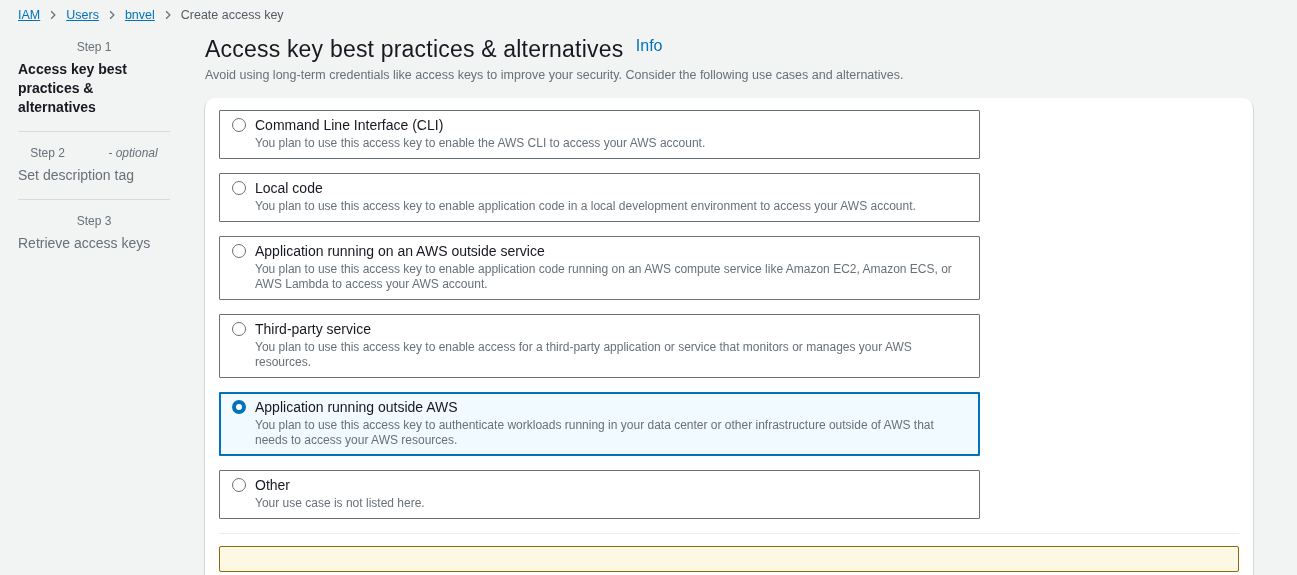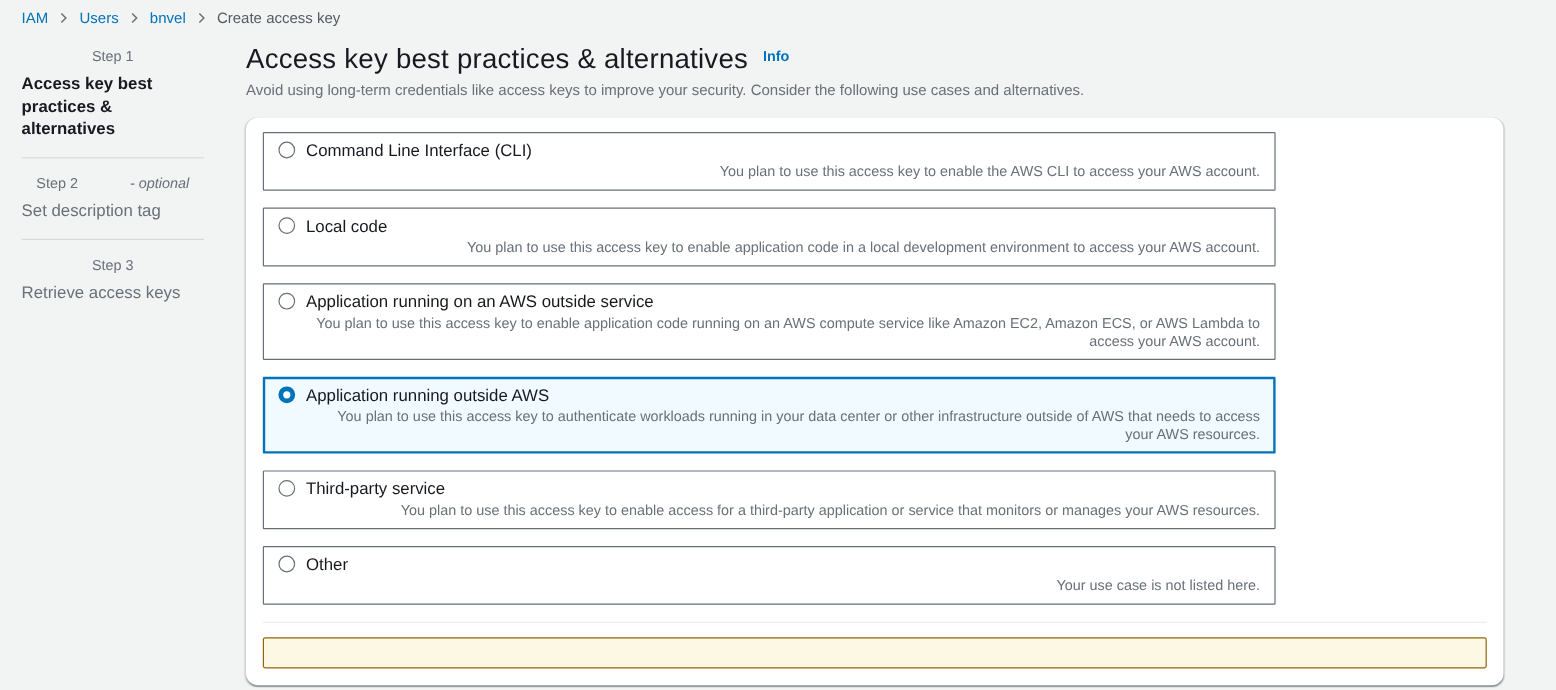--- a/index.html
+++ b/index.html
@@ -8,51 +8,51 @@
     width: 1297px; height: 575px;
     background: #f2f3f3;
     font-family: "Liberation Sans", sans-serif;
     color: #16191f;
     overflow: hidden;
   }
   .page { padding: 8px 18px 0 18px; }
 
   
   .breadcrumb { display: flex; align-items: center; gap: 7px; font-size: 12.5px; margin-bottom: 14px; }
-  .breadcrumb a { color: #0073bb; cursor: pointer; text-align: center; }
+  .breadcrumb a { color: #0073bb; text-decoration: underline; cursor: pointer; text-align: center; }
   .breadcrumb .crumb-current { color: #545b64; }
   .chev { display: inline-flex; align-items: center; margin: 0 1px; }
 
   .layout { display: flex; }
 
   
   .sidebar { width: 152px; margin-right: 35px; flex: none; padding-top: 4px; }
   .step-label { font-size: 12px; color: #687078; margin-bottom: 6px; text-align: center; }
   .step-label .opt { font-style: italic; margin-left: 40px; }
   .step-title { font-size: 14px; line-height: 19px; color: #687078; }
   .step.active .step-title { font-weight: 700; color: #16191f; }
   .sidebar hr { border: none; border-top: 1px solid #d5dbdb; margin: 14px 0; }
 
   
   .main { width: 1048px; flex: none; }
   .title-row { margin: 0 0 5px 0; }
   h1 { display: inline; font-size: 23px; font-weight: 400; color: #16191f; letter-spacing: 0.2px; }
-  .info-link { font-size: 12px; font-weight: 700; color: #0073bb; text-decoration: none; margin-left: 8px; vertical-align: 6px; cursor: pointer; margin-top: 31px; }
+  .info-link { font-size: 16px; font-weight: 400; color: #0073bb; text-decoration: none; margin-left: 8px; vertical-align: 6px; cursor: pointer; margin-top: 31px; }
   .page-desc { font-size: 12.5px; color: #687078; margin: 0 0 16px 0; }
 
   
   .card {
     background: #fff; border-radius: 10px; padding: 12px 14px 14px 14px;
     box-shadow: 0 1px 1px 0 rgba(0,28,36,0.3), 1px 1px 1px 0 rgba(0,28,36,0.1), -1px 1px 1px 0 rgba(0,28,36,0.1);
   }
   .field-label { font-size: 13px; color: #16191f; margin: 2px 0 10px 0; }
 
   .option {
-    width: 844px; border: 1px solid #687078; background: #fff;
-    padding: 6px 12px 7px 12px; margin-bottom: 14px; cursor: pointer; border-radius: 1px; text-align: right;
+    width: 761px; border: 1px solid #687078; background: #fff;
+    padding: 6px 12px 7px 12px; margin-bottom: 14px; cursor: pointer; border-radius: 1px;
   }
   .option.selected { border: 2px solid #0073bb; background: #f1faff; padding: 5px 11px 6px 11px; }
   .opt-head { display: flex; align-items: center; gap: 9px; }
   .radio { width: 14px; height: 14px; border-radius: 50%; border: 1px solid #687078; background: #fff; flex: none; }
   .radio.checked { border: 4.5px solid #0073bb; }
   .opt-title { font-size: 14px; color: #16191f; }
   .opt-desc { font-size: 12px; color: #687078; margin: 3px 0 0 23px; line-height: 15px; }
 
   .section-divider { border: none; border-top: 1px solid #eaeded; margin: 4px 0 12px 0; }
 
@@ -138,34 +138,34 @@
         </div>
 
         <div class="option">
           <div class="opt-head">
             <span class="radio"></span>
             <span class="opt-title">Application running on an AWS outside service</span>
           </div>
           <div class="opt-desc">You plan to use this access key to enable application code running on an AWS compute service like Amazon EC2, Amazon ECS, or AWS Lambda to access your AWS account.</div>
         </div>
 
+        <div class="option">
+          <div class="opt-head">
+            <span class="radio"></span>
+            <span class="opt-title">Third-party service</span>
+          </div>
+          <div class="opt-desc">You plan to use this access key to enable access for a third-party application or service that monitors or manages your AWS resources.</div>
+        </div>
+
         <div class="option selected">
           <div class="opt-head">
             <span class="radio checked"></span>
             <span class="opt-title">Application running outside AWS</span>
           </div>
           <div class="opt-desc">You plan to use this access key to authenticate workloads running in your data center or other infrastructure outside of AWS that needs to access your AWS resources.</div>
-        </div>
-
-        <div class="option">
-          <div class="opt-head">
-            <span class="radio"></span>
-            <span class="opt-title">Third-party service</span>
-          </div>
-          <div class="opt-desc">You plan to use this access key to enable access for a third-party application or service that monitors or manages your AWS resources.</div>
         </div>
 
         <div class="option">
           <div class="opt-head">
             <span class="radio"></span>
             <span class="opt-title">Other</span>
           </div>
           <div class="opt-desc">Your use case is not listed here.</div>
         </div>
 

